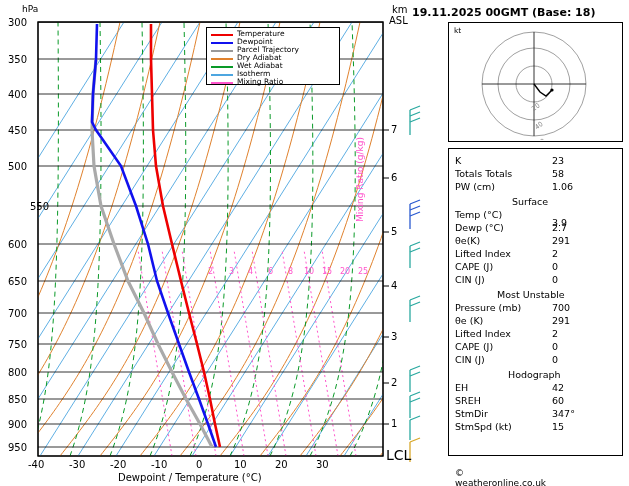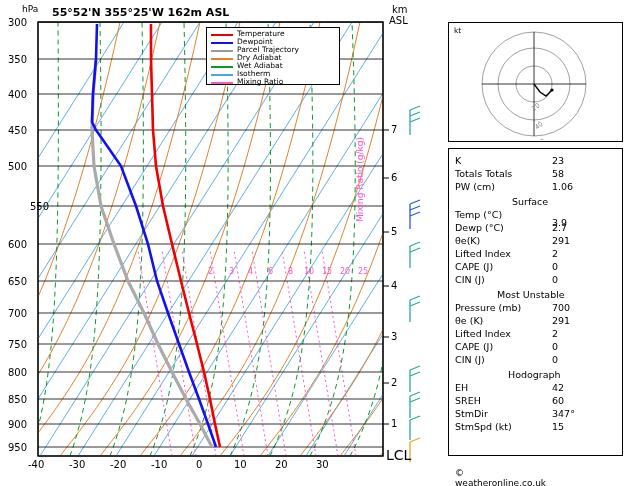--- a/index.html
+++ b/index.html
@@ -15,23 +15,23 @@
   .legrow{position:absolute;font-size:7.5px;color:#000;white-space:nowrap;}
   .legline{position:absolute;height:0;border-top-width:2px;border-top-style:solid;width:22px;}
   .footer{position:absolute;font-size:9px;color:#000;}
 </style>
 </head>
 <body>
 
 <div class="root">
 
   <div class="lbl" style="left:22px;top:4px;font-size:9px;">hPa</div>
-  <div class="title" style="left:52px;top:6px;">55°52'N  355°25'W  162m ASL</div>
   <div class="lbl" style="left:392px;top:4px;">km</div>
   <div class="lbl" style="left:389px;top:15px;">ASL</div>
+  <div class="title" style="left:412px;top:6px;">19.11.2025 00GMT (Base: 18)</div>
 
   <svg width="629" height="486" style="position:absolute;left:0;top:0;">
     <defs>
       <clipPath id="plotclip">
           <rect x="38" y="22" width="345" height="434"></rect>
         </clipPath>
     </defs>
 
     <rect x="38" y="22" width="345" height="434" fill="#ffffff" stroke="#000000" stroke-width="1"></rect>
 
@@ -221,20 +221,21 @@
 
   <div class="lbl" style="left:28px;top:459px;">-40</div>
   <div class="lbl" style="left:69px;top:459px;">-30</div>
   <div class="lbl" style="left:110px;top:459px;">-20</div>
   <div class="lbl" style="left:151px;top:459px;">-10</div>
   <div class="lbl" style="left:196px;top:459px;">0</div>
   <div class="lbl" style="left:234px;top:459px;">10</div>
   <div class="lbl" style="left:275px;top:459px;">20</div>
   <div class="lbl" style="left:316px;top:459px;">30</div>
 
+  <div class="lbl" style="left:118px;top:472px;font-size:10px;">Dewpoint / Temperature (°C)</div>
 
   <div class="lbl" style="left:355px;top:222px;font-size:9px;color:#ff55cc;transform:rotate(-90deg);transform-origin:0 0;">Mixing Ratio (g/kg)</div>
 
   <div class="panel" style="left:448px;top:22px;width:173px;height:118px;"></div>
   <div class="ptxt" style="left:454px;top:26px;font-size:7.5px;">kt</div>
   <svg width="173" height="118" style="position:absolute;left:448px;top:22px;">
     <g stroke="#888888" fill="none" stroke-width="0.8">
       <circle cx="86" cy="62" r="18"></circle>
       <circle cx="86" cy="62" r="36"></circle>
       <circle cx="86" cy="62" r="52"></circle>

